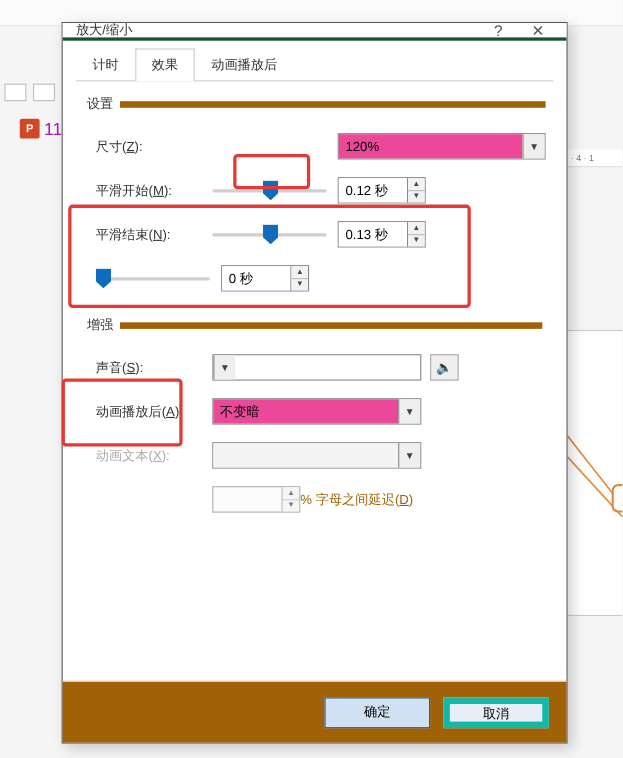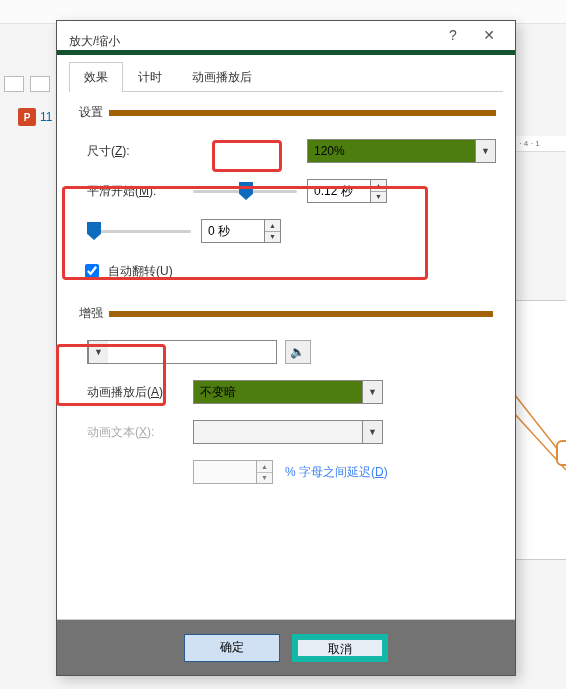--- a/index.html
+++ b/index.html
@@ -1,27 +1,27 @@
 <!DOCTYPE html>
 <html><head>
 <meta charset="utf-8">
 <style>
 html,body{margin:0;padding:0;font-family:"Microsoft YaHei","Segoe UI",sans-serif;font-size:12px;background:#f3f3f3;color:#333}
 *{box-sizing:border-box}
 .scene{width:566px;height:689px;position:relative;overflow:hidden;background:#f5f5f5}
 .bg-ribbon{position:absolute;top:0;left:0;right:0;height:24px;background:#fbfbfb;border-bottom:1px solid #e5e5e5}
 .bg-side{position:absolute;left:0;top:60px;width:56px;height:620px;background:#f5f5f5}
 .pp-icon{position:absolute;left:18px;top:108px;width:18px;height:18px;background:#d24726;border-radius:2px;display:flex;align-items:center;justify-content:center;color:#fff;font-size:10px;font-weight:bold}
-.pp-num{position:absolute;left:40px;top:110px;font-size:12px;color:#0369a1}
+.pp-num{position:absolute;left:40px;top:110px;font-size:16px;color:#a21caf}
 .bg-icons{position:absolute;left:4px;top:76px;display:flex;gap:6px}
 .bg-icons span{width:20px;height:16px;border:1px solid #bbb;background:#fff;display:block}
 .bg-slide{position:absolute;right:-80px;top:300px;width:260px;height:260px;background:#fff;border:1px solid #ccc}
 .bg-ruler{position:absolute;left:56px;right:0;top:136px;height:16px;background:#fff;border-bottom:1px solid #ddd;font-size:8px;color:#777;padding-left:410px;line-height:16px}
 .dialog{position:absolute;left:56px;top:20px;width:460px;height:656px;background:#fff;border:1px solid #555;box-shadow:4px 4px 12px rgba(0,0,0,.2);display:flex;flex-direction:column}
-.titlebar{height:34px;display:flex;align-items:flex-end;padding:0 8px 0 12px;background:#fff;border-bottom:5px solid #14532d}
+.titlebar{height:16px;display:flex;align-items:center;padding:0 8px 0 12px;background:#fff;border-bottom:3px solid #14532d}
 .titlebar .title{flex:1;font-size:12px}
 .titlebar .tbtn{width:36px;height:30px;display:flex;align-items:center;justify-content:center;color:#555;font-size:14px;cursor:pointer}
 .tabs{display:flex;border-bottom:1px solid #ccc;margin:6px 12px 0 12px}
 .tab{padding:6px 14px;cursor:pointer;border:1px solid transparent;border-bottom:none;position:relative;top:1px}
 .tab.active{border-color:#ccc;background:#fff}
 .body{flex:1;padding:12px 22px 12px 22px;position:relative}
 fieldset{border:none;border-top:6px solid #a16207;padding:10px 0 6px 0;margin:0 0 8px 0}
 legend{padding:0 6px 0 0;color:#333}
 .row{display:flex;align-items:center;min-height:40px;margin-left:8px}
 .lbl{width:106px;color:#333}
@@ -29,37 +29,37 @@
 .lbl.disabled{color:#aaa}
 .slider{width:104px;height:22px;position:relative;margin-right:10px}
 .slider .track{position:absolute;left:0;right:0;top:10px;height:3px;background:#d0d0d0;border-radius:2px}
 .slider .thumb{position:absolute;top:2px;width:14px;height:18px;background:#0f6cbd;clip-path:polygon(0 0,100% 0,100% 65%,50% 100%,0 65%)}
 .spin{display:flex;height:24px;border:1px solid #888}
 .spin input{width:62px;border:none;padding:0 6px;font-size:12px;outline:none}
 .spin .arrows{width:16px;display:flex;flex-direction:column;border-left:1px solid #888}
 .spin .arrows div{flex:1;display:flex;align-items:center;justify-content:center;font-size:7px;color:#444;cursor:pointer;background:#f2f2f2}
 .spin .arrows div:first-child{border-bottom:1px solid #aaa}
 .combo{display:flex;height:24px;flex:1;max-width:190px;border:1px solid #888}
-.combo input{flex:1;border:none;padding:0 6px;font-size:12px;outline:none;background:#4d7c0f}
+.combo input{flex:1;border:none;padding:0 6px;font-size:12px;outline:none;background:#ec4899}
 .combo input:disabled{background:#f4f4f4;color:#aaa}
 .combo .caret{width:20px;border-left:1px solid #888;display:flex;align-items:center;justify-content:center;font-size:9px;color:#444;background:#efefef;cursor:pointer}
 .chklabel{display:flex;align-items:center;gap:6px;cursor:pointer;margin-left:-6px}
 .chklabel input{width:14px;height:14px}
 .sndbtn{width:26px;height:24px;border:1px solid #aaa;margin-left:8px;display:flex;align-items:center;justify-content:center;background:#efefef;font-size:12px;color:#666;cursor:pointer}
-.footer{height:56px;border-top:1px solid #ccc;display:flex;align-items:center;justify-content:center;padding:0 16px;gap:12px;background:#737373}
+.footer{height:56px;border-top:1px solid #ccc;display:flex;align-items:center;justify-content:flex-end;padding:0 16px;gap:12px;background:#a16207}
 .btn{min-width:96px;height:28px;border:6px solid #14b8a6;background:#e8eef6;cursor:pointer;font-size:12px}
 .btn.primary{border:1px solid #2b5b8c;background:#cfe1f3}
 .hl{position:absolute;border:3px solid #e53935;border-radius:4px;pointer-events:none}
 .hl1{left:212px;top:140px;width:70px;height:32px}
 .hl2{left:62px;top:186px;width:366px;height:94px}
 .hl3{left:56px;top:344px;width:110px;height:62px}
 .combo.big{max-width:190px}
 .shape1{position:absolute;right:-40px;top:440px;width:50px;height:26px;border:2px solid #e08b3c;border-radius:6px;display:flex;align-items:center;justify-content:center;color:#c05a1a;font-size:12px;background:#fff}
 .diag{position:absolute;right:-10px;top:320px;width:120px;height:200px;pointer-events:none}
-.delaytext{color:#3b82f6;margin-left:12px}
+.delaytext{color:#a16207;}
 .delaytext .u{text-decoration:underline}
 </style>
 </head>
 <body>
 
 <div class="scene">
   <div class="bg-ribbon"></div>
   <div class="bg-side"></div>
   <div class="bg-icons">
       <span></span>
@@ -77,22 +77,22 @@
   <div class="shape1">1</div>
 
   <div class="dialog">
     <div class="titlebar">
       <div class="title">放大/缩小</div>
       <div class="tbtn">?</div>
       <div class="tbtn">✕</div>
     </div>
 
     <div class="tabs">
+      <div class="tab">计时</div>
       <div class="tab active">效果</div>
-      <div class="tab">计时</div>
       <div class="tab">动画播放后</div>
     </div>
 
     <div class="body">
 
       <fieldset>
         <legend>设置</legend>
 
         <div class="row">
           <div class="lbl"><span>尺寸(</span><span class="u">Z</span><span>):</span></div>
@@ -111,47 +111,56 @@
             </div>
           <div class="spin">
             <input value="0.12 秒" style="">
             <div class="arrows">
                 <div>▲</div>
                 <div>▼</div>
               </div>
           </div>
         </div>
 
+        <div class="row">
+          <div class="lbl"><span>平滑结束(</span><span class="u">N</span><span>):</span></div>
+          <div class="slider">
+              <div class="track"></div>
+              <div class="thumb" style="left:46px"></div>
+            </div>
+          <div class="spin">
+            <input value="0.13 秒" style="">
+            <div class="arrows">
+                <div>▲</div>
+                <div>▼</div>
+              </div>
+          </div>
+        </div>
 
         <div class="row">
           <div class="slider">
               <div class="track"></div>
               <div class="thumb" style="left:0px"></div>
             </div>
           <div class="spin">
             <input value="0 秒" style="">
             <div class="arrows">
                 <div>▲</div>
                 <div>▼</div>
               </div>
           </div>
         </div>
 
-        <div class="row chkspacer">
-          <label class="chklabel">
-            <input type="checkbox" checked="" style="">
-            <span><span>自动翻转(</span><span class="u">U</span><span>)</span></span>
-          </label>
-        </div>
       </fieldset>
 
       <fieldset>
         <legend>增强</legend>
 
         <div class="row">
+          <div class="lbl"><span>声音(</span><span class="u">S</span><span>):</span></div>
           <div class="combo" style="max-width:190px">
             <div class="caret">▼</div>
           </div>
           <div class="sndbtn">🔈</div>
         </div>
 
         <div class="row">
           <div class="lbl"><span>动画播放后(</span><span class="u">A</span><span>):</span></div>
           <div class="combo" style="max-width:190px">
             <input value="不变暗" style="">

